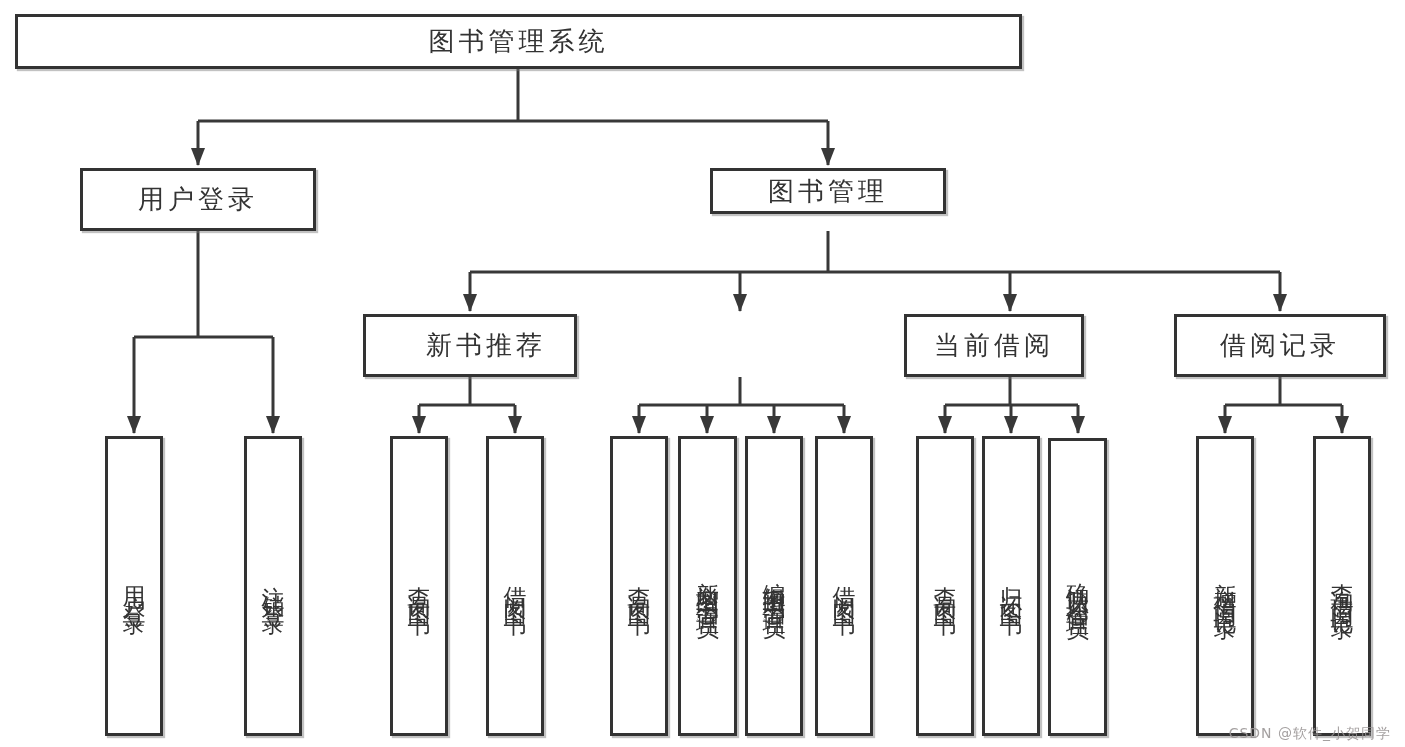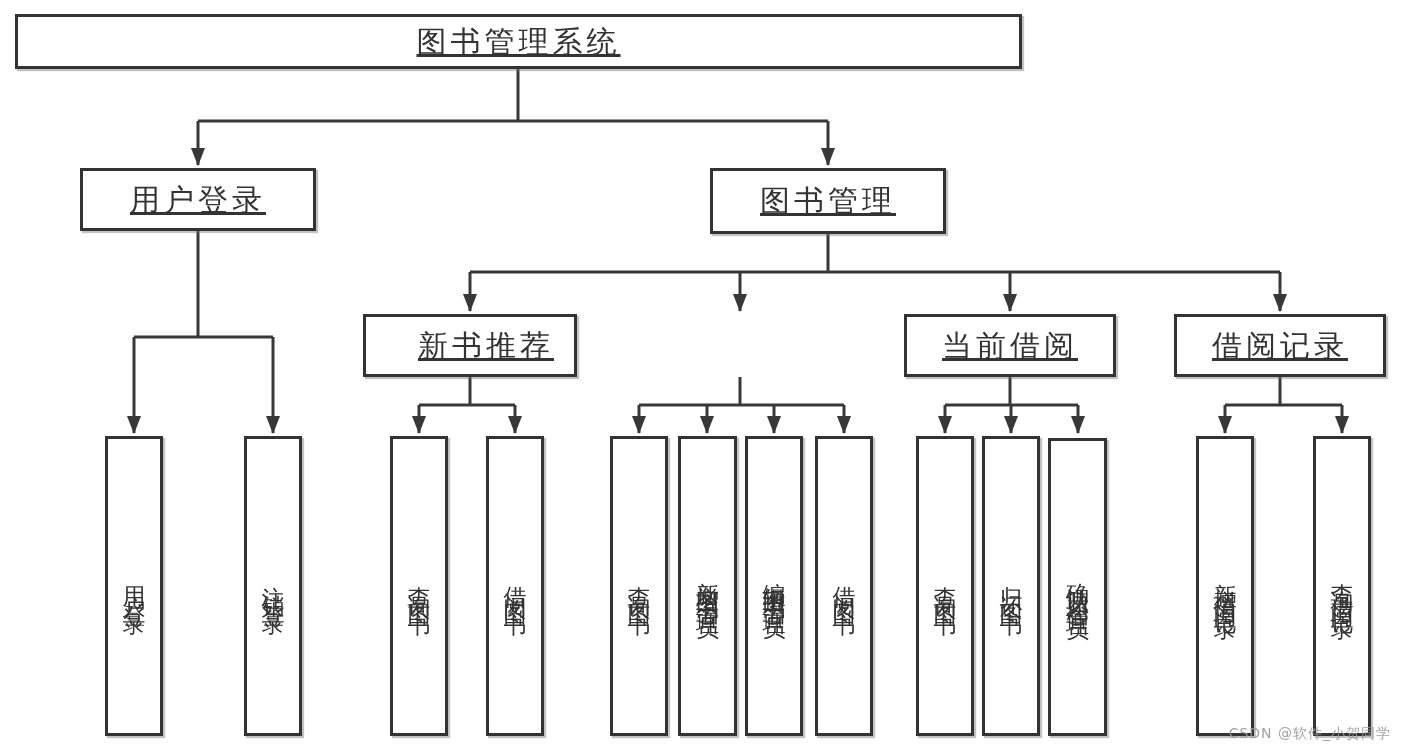--- a/index.html
+++ b/index.html
@@ -24,24 +24,23 @@
     border: 3px solid #333333;
     box-shadow: 2px 2px 1px rgba(120,120,120,0.45);
     color: #333333;
     display: flex;
     align-items: center;
     justify-content: center;
     text-align: center;
     line-height: 1.25;
   }
   .h {
-    font-size: 30px;
+    font-size: 26px;
     letter-spacing: 4px;
     white-space: nowrap;
-    text-decoration: underline;
   }
   .v {
     writing-mode: vertical-rl;
     text-orientation: mixed;
     font-size: 23px;
   }
   .sp4 { letter-spacing: 9px; }
   .sp6 { letter-spacing: 7px; }
   .sp9 { letter-spacing: 5px; }
   .watermark {
@@ -99,24 +98,24 @@
 
       <path d="M1280,377 V405 M1225,405 H1342"></path>
       <path d="M1225,405 V433" marker-end="url(#arr)"></path>
       <path d="M1342,405 V433" marker-end="url(#arr)"></path>
     </g>
   </svg>
 
   <div class="box h" style="left:15px; top:14px; width:1007px; height:55px;">图书管理系统</div>
 
   <div class="box h" style="left:80px; top:168px; width:236px; height:63px;">用户登录</div>
-  <div class="box h" style="left:710px; top:168px; width:236px; height:66px;">图书管理</div>
+  <div class="box h" style="left:710px; top:168px; width:236px; height:46px;">图书管理</div>
 
   <div class="box h" style="left:363px; top:314px; width:214px; height:63px;padding-left:32px;">新书推荐</div>
-  <div class="box h" style="left:904px; top:314px; width:212px; height:63px;">当前借阅</div>
+  <div class="box h" style="left:904px; top:314px; width:180px; height:63px;">当前借阅</div>
   <div class="box h" style="left:1174px; top:314px; width:212px; height:63px;">借阅记录</div>
 
   <div class="box v sp4" style="left:105px; top:436px; width:58px; height:300px;">用户登录</div>
   <div class="box v sp4" style="left:244px; top:436px; width:58px; height:300px;">注销登录</div>
 
   <div class="box v sp4" style="left:390px; top:436px; width:58px; height:300px;">查询图书</div>
   <div class="box v sp4" style="left:486px; top:436px; width:58px; height:300px;">借阅图书</div>
 
   <div class="box v sp4" style="left:610px; top:436px; width:58px; height:300px;">查询图书</div>
   <div class="box v sp9" style="left:678px; top:436px; width:59px; height:300px;">新增图书（管理员）</div>

